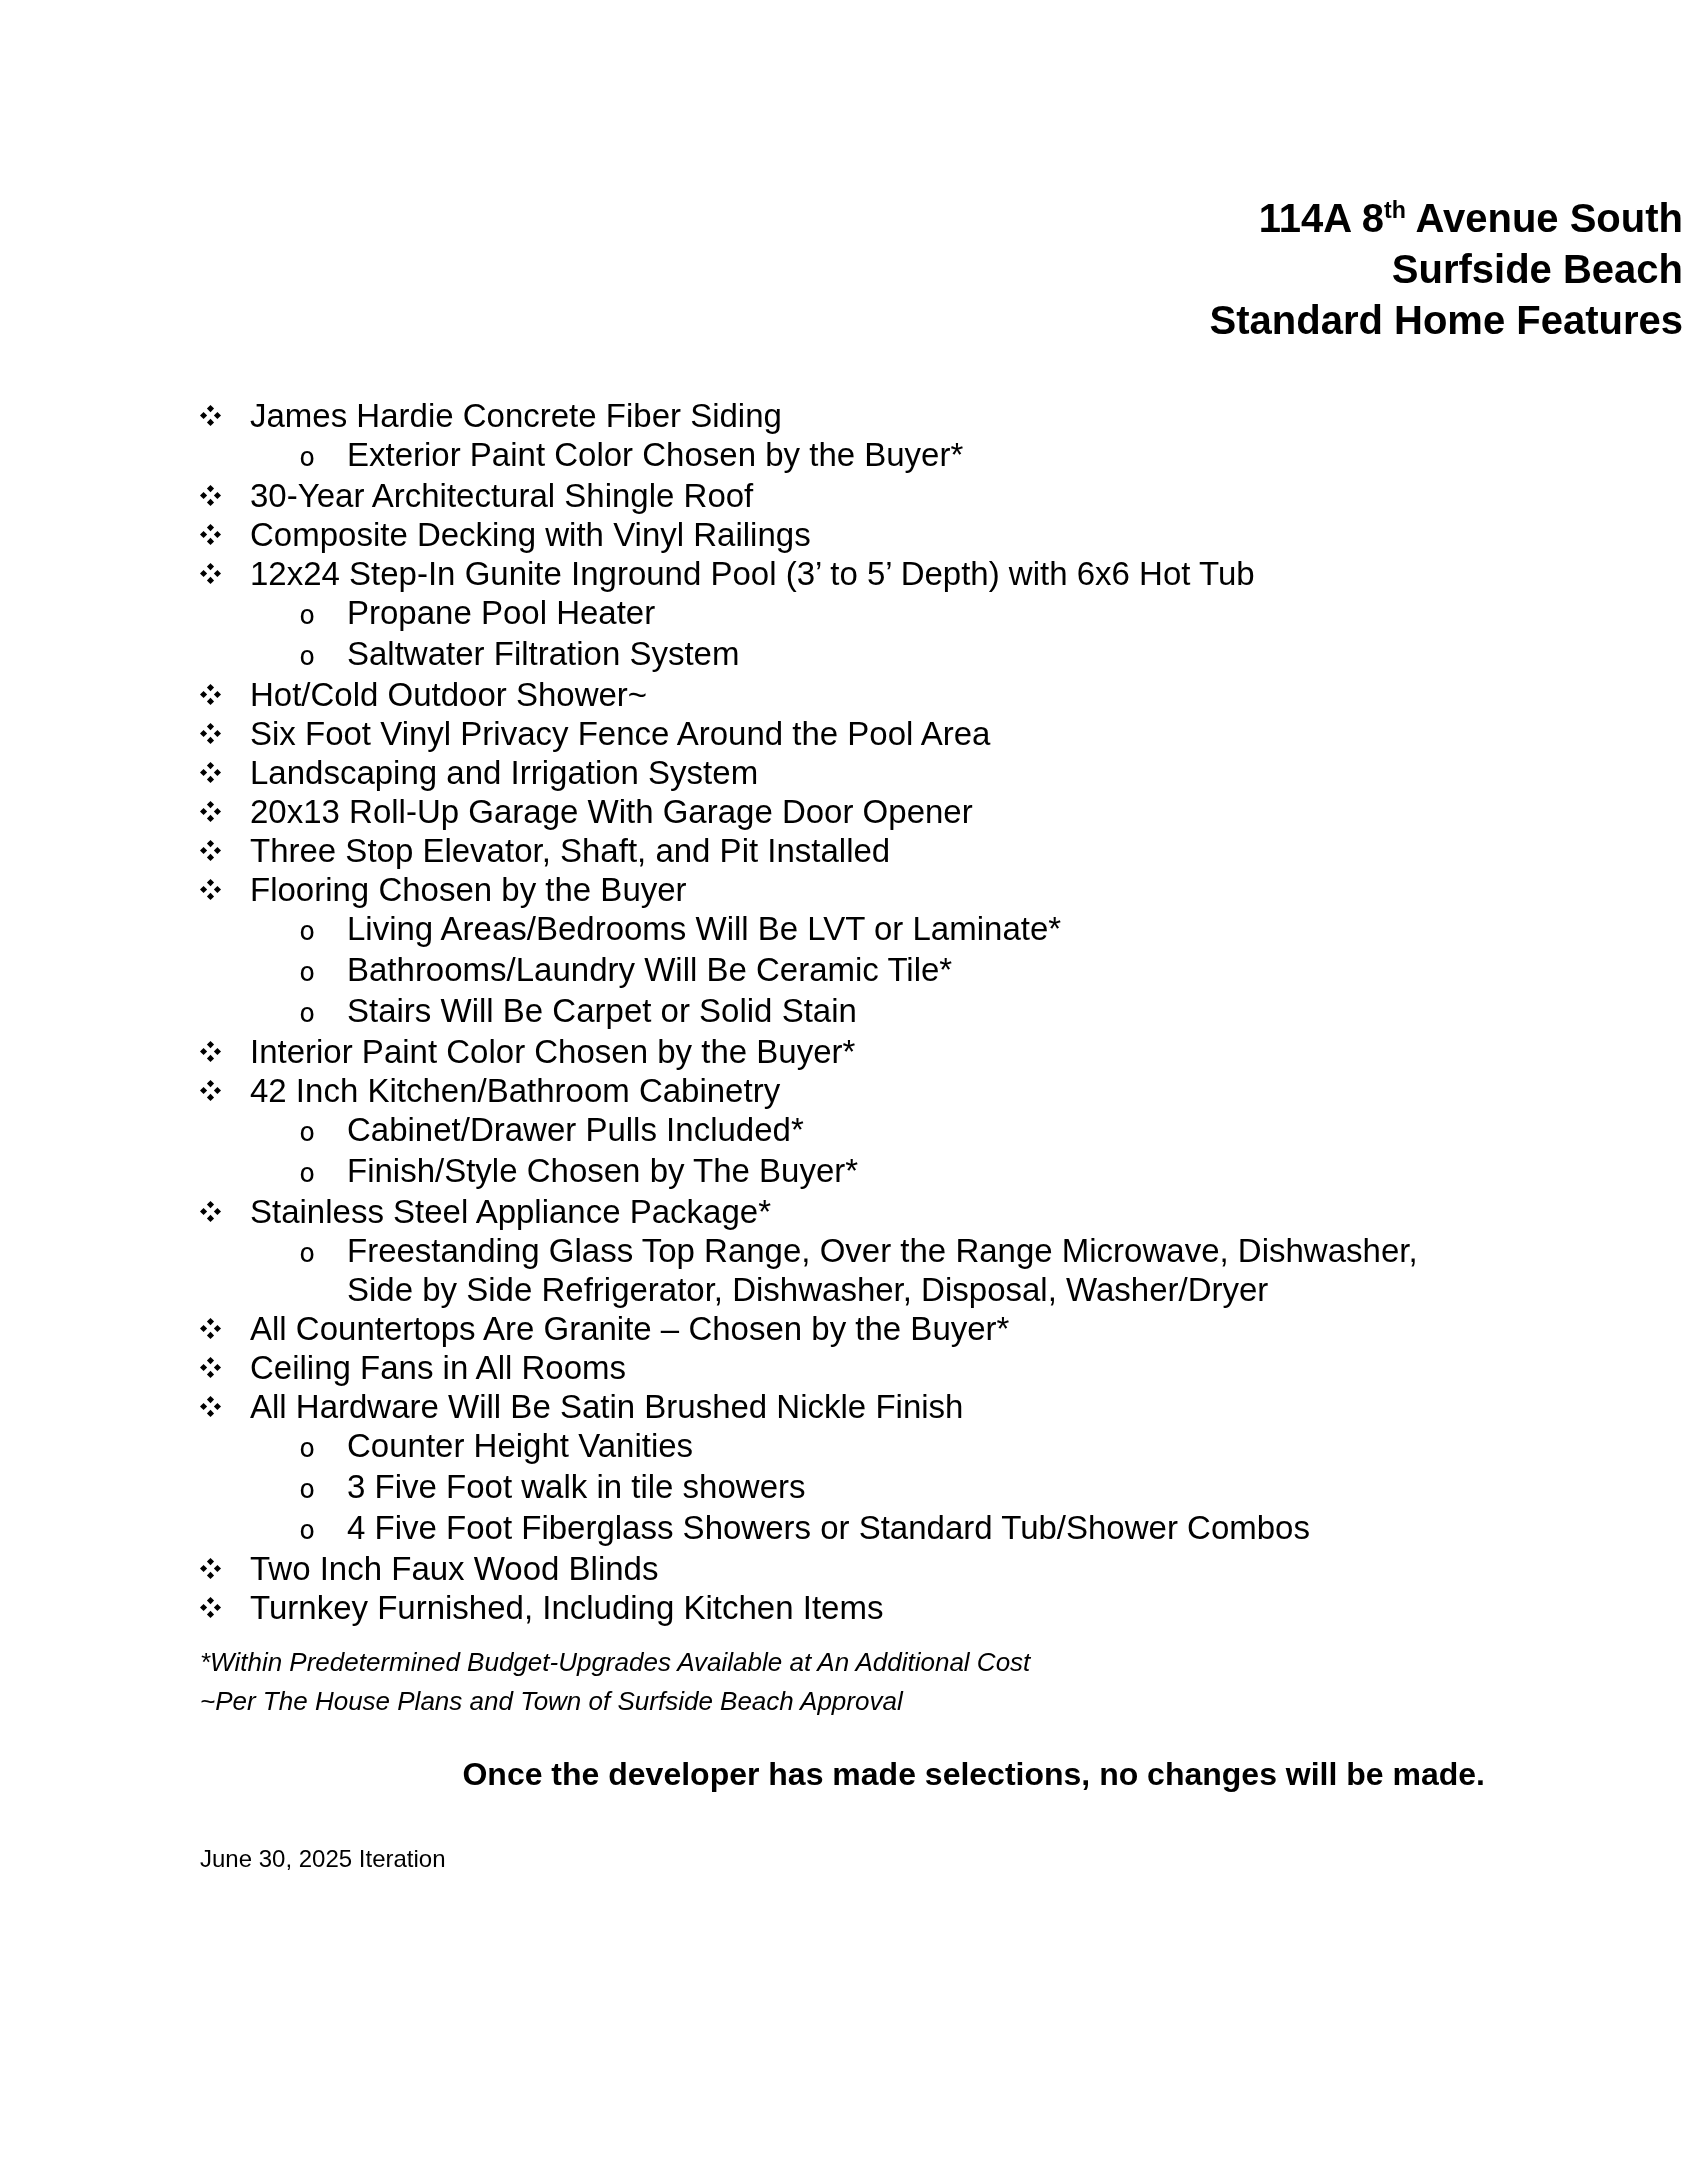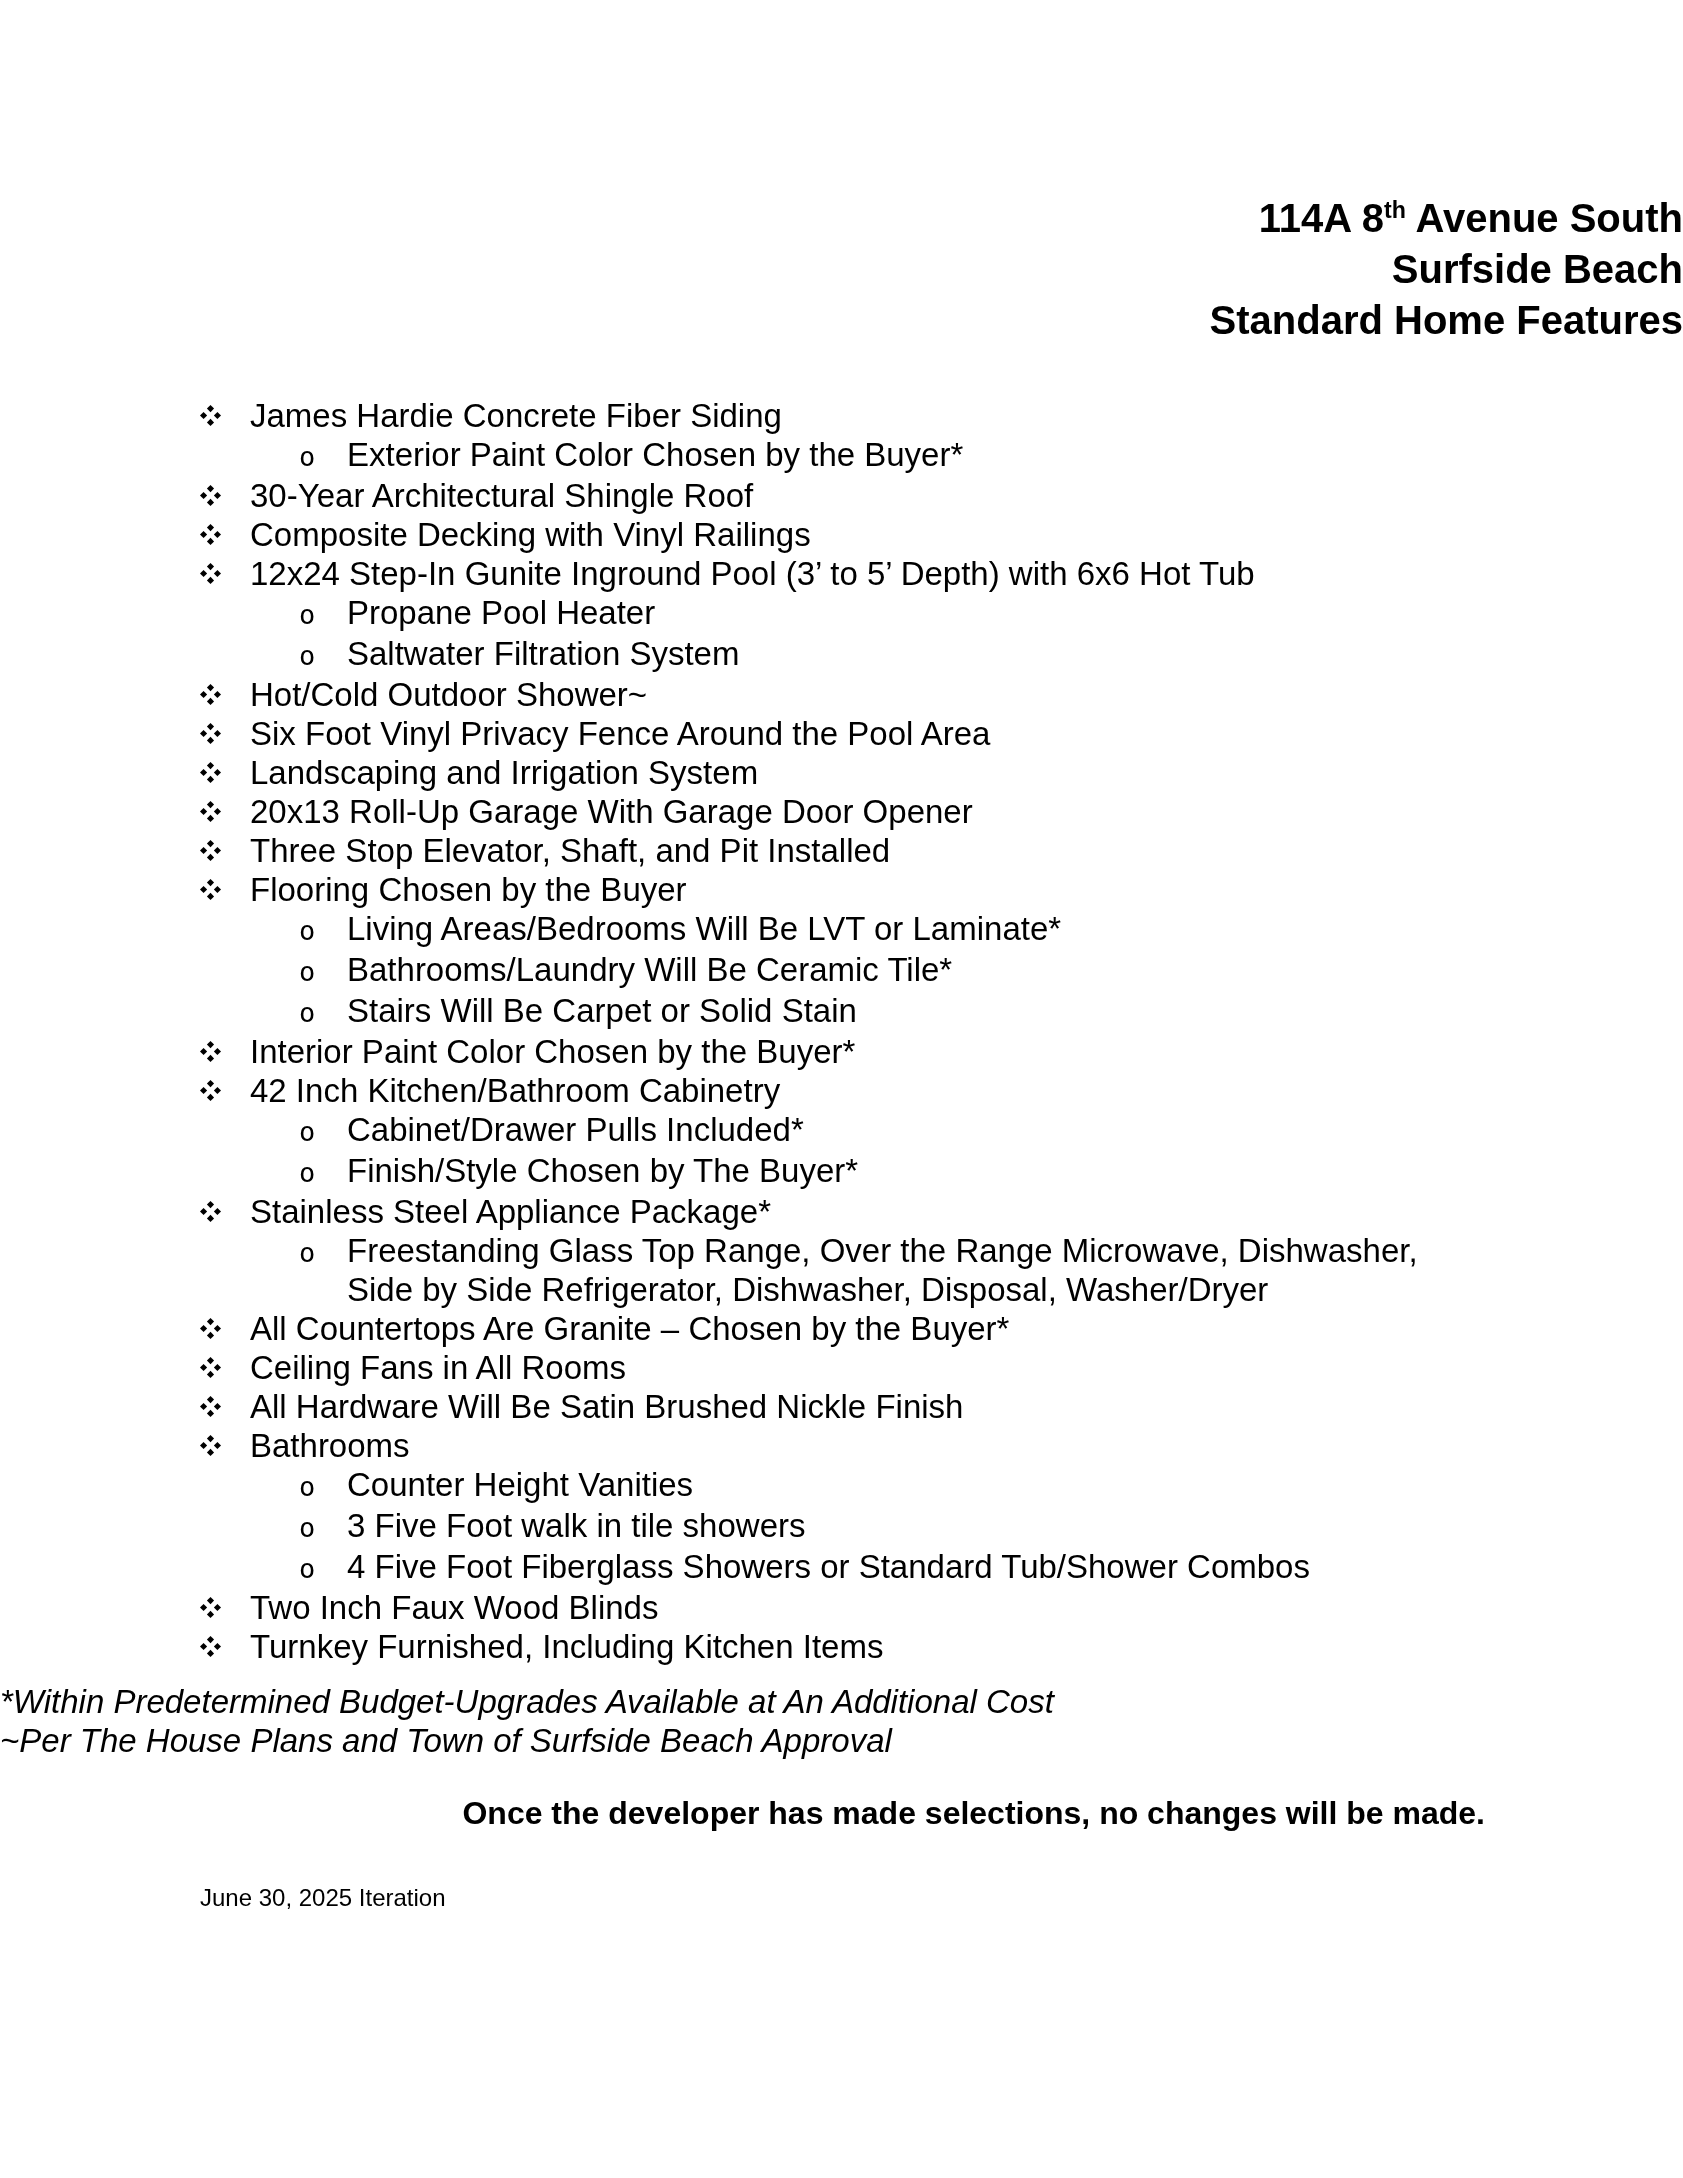--- a/index.html
+++ b/index.html
@@ -60,21 +60,22 @@
     width: 48px;
     font-family: "DejaVu Sans Mono", monospace;
     font-size: 27px;
   }
   .row2 .t {
     max-width: 1099px;
   }
   
   .footnotes {
     margin-top: 16px;
-    font-size: 33px;
+    margin-left: 200px;
+    font-size: 26px;
     line-height: 39px;
     font-style: italic;
   }
   
   .notice {
     margin-top: 34px;
     margin-left: 198px;
     width: 1287px;
     text-align: right;
     font-weight: bold;
@@ -288,28 +289,20 @@
 
     <div class="row1">
       <span class="b1">
           <svg class="dmd-svg" viewBox="0 0 20 20">
             <use href="#dmd"></use>
           </svg>
         </span>
       <span class="t">All Hardware Will Be Satin Brushed Nickle Finish</span>
     </div>
 
-    <div class="row1">
-      <span class="b1">
-          <svg class="dmd-svg" viewBox="0 0 20 20">
-            <use href="#dmd"></use>
-          </svg>
-        </span>
-      <span class="t">Bathrooms</span>
-    </div>
     <div class="row2">
       <span class="b2">o</span>
       <span class="t">Counter Height Vanities</span>
     </div>
     <div class="row2">
       <span class="b2">o</span>
       <span class="t">3 Five Foot walk in tile showers</span>
     </div>
     <div class="row2">
       <span class="b2">o</span>

